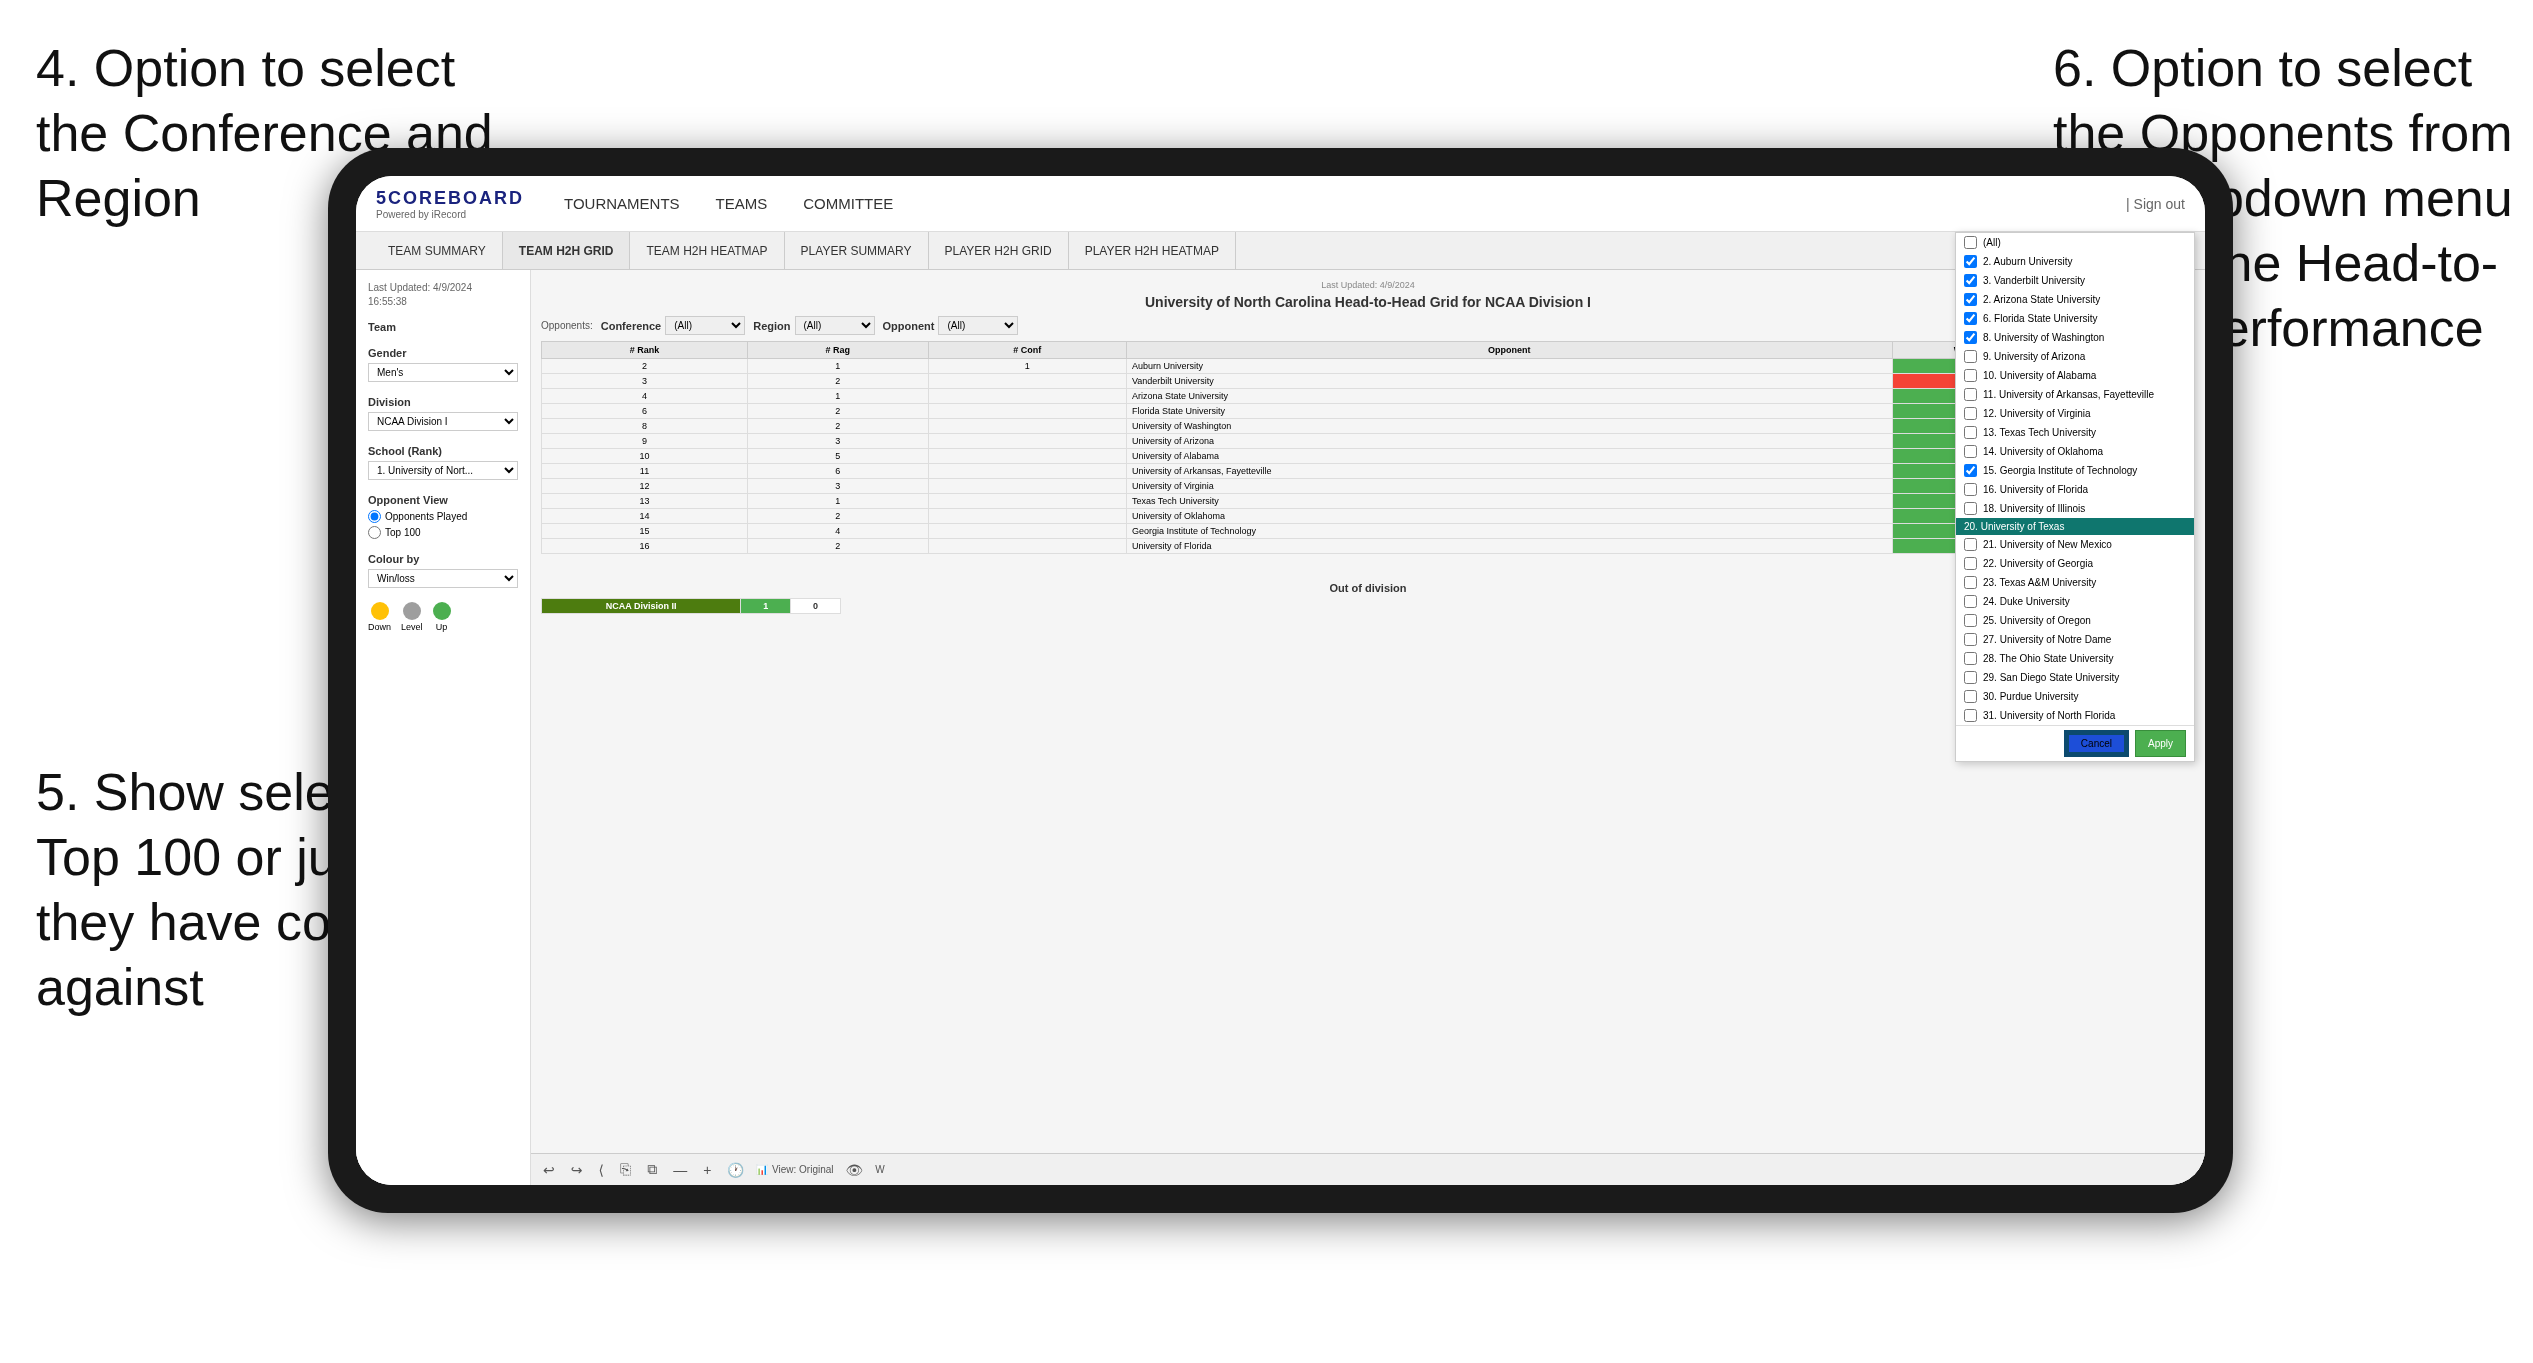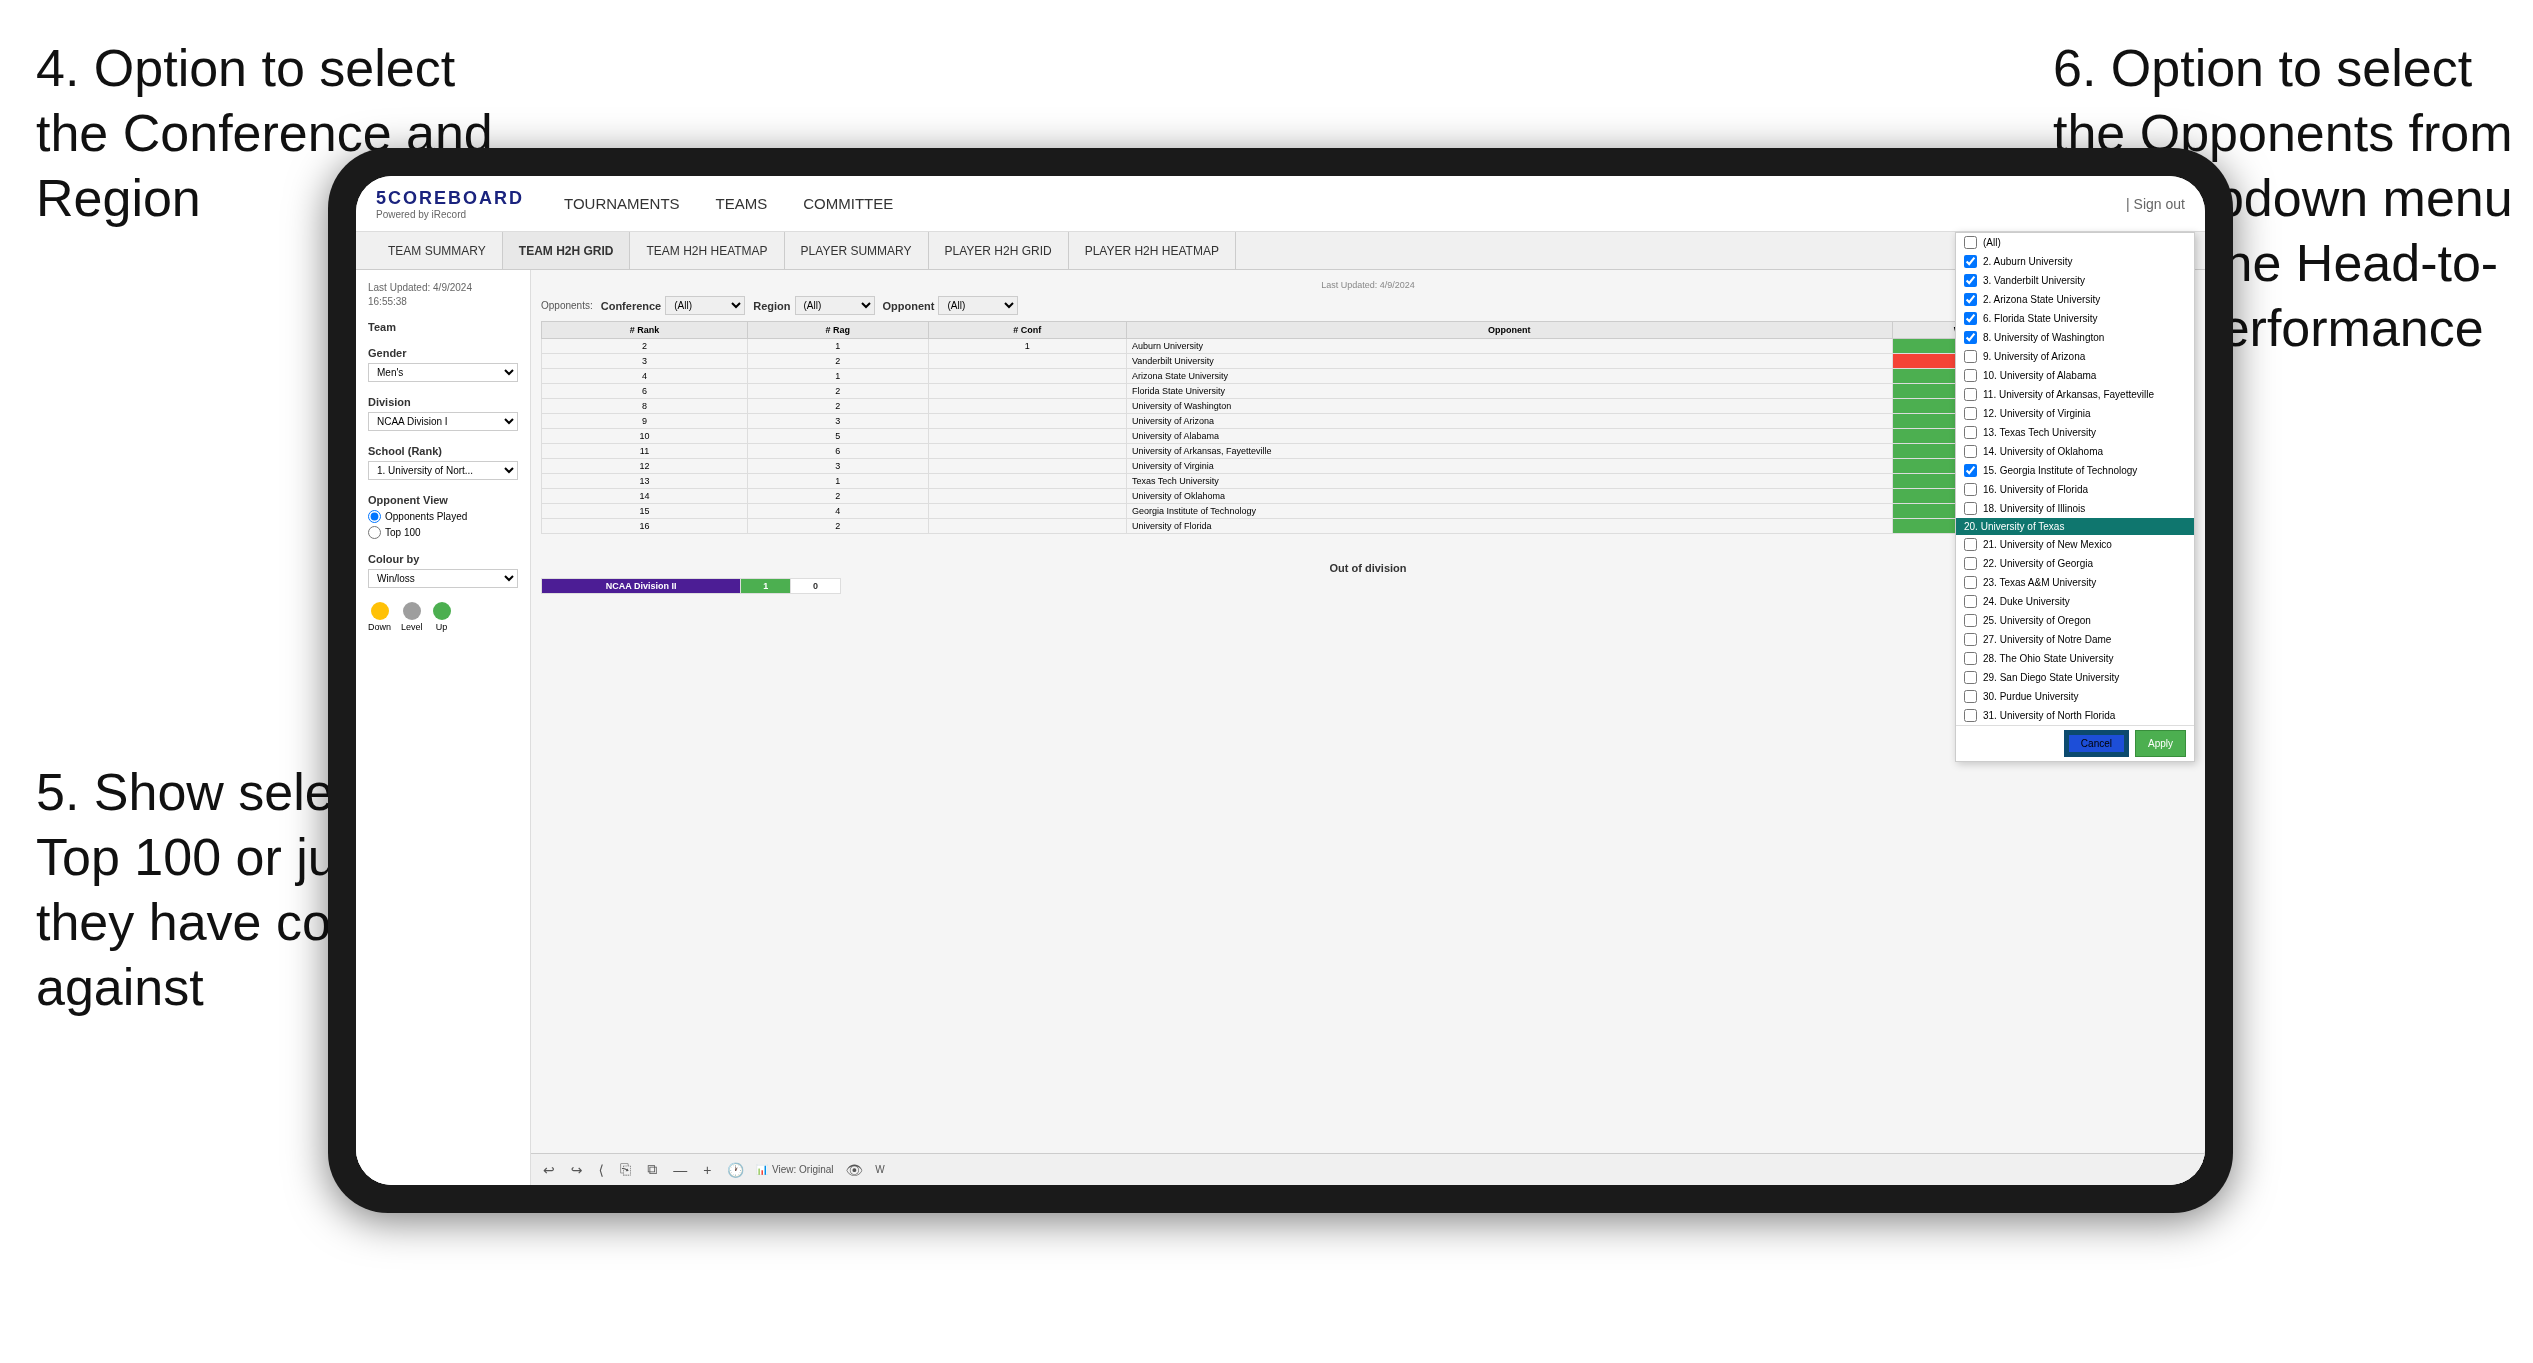--- a/index.html
+++ b/index.html
@@ -286,21 +286,21 @@
       padding: 2px 5px;
       text-align: center;
       font-size: 9px;
     }
 
     .data-table td.team-name {
       text-align: left;
     }
 
     .section-header-row td {
-      background: #4c1d95;
+      background: #4d7c0f;
       color: #fff;
       font-weight: bold;
       text-align: center;
     }
 
     
     .toolbar {
       height: 32px;
       background: #f0f0f0;
       border-top: 1px solid #ccc;
@@ -503,20 +503,21 @@
           <div class="legend-item">
             <div class="legend-circle" style="background:#4caf50;"></div>
             <span>Up</span>
           </div>
         </div>
       </div>
 
       <div class="data-panel" style="padding-bottom:36px;">
         <div class="report-header">
           <div class="last-updated">Last Updated: 4/9/2024</div>
+          <div class="report-title">University of North Carolina Head-to-Head Grid for NCAA Division I</div>
         </div>
 
         <div class="filter-row">
           <span class="opponents-label">Opponents:</span>
           <div class="filter-group">
             <span class="filter-label">Conference</span>
             <select class="filter-select">
               <option>(All)</option>
             </select>
           </div>

